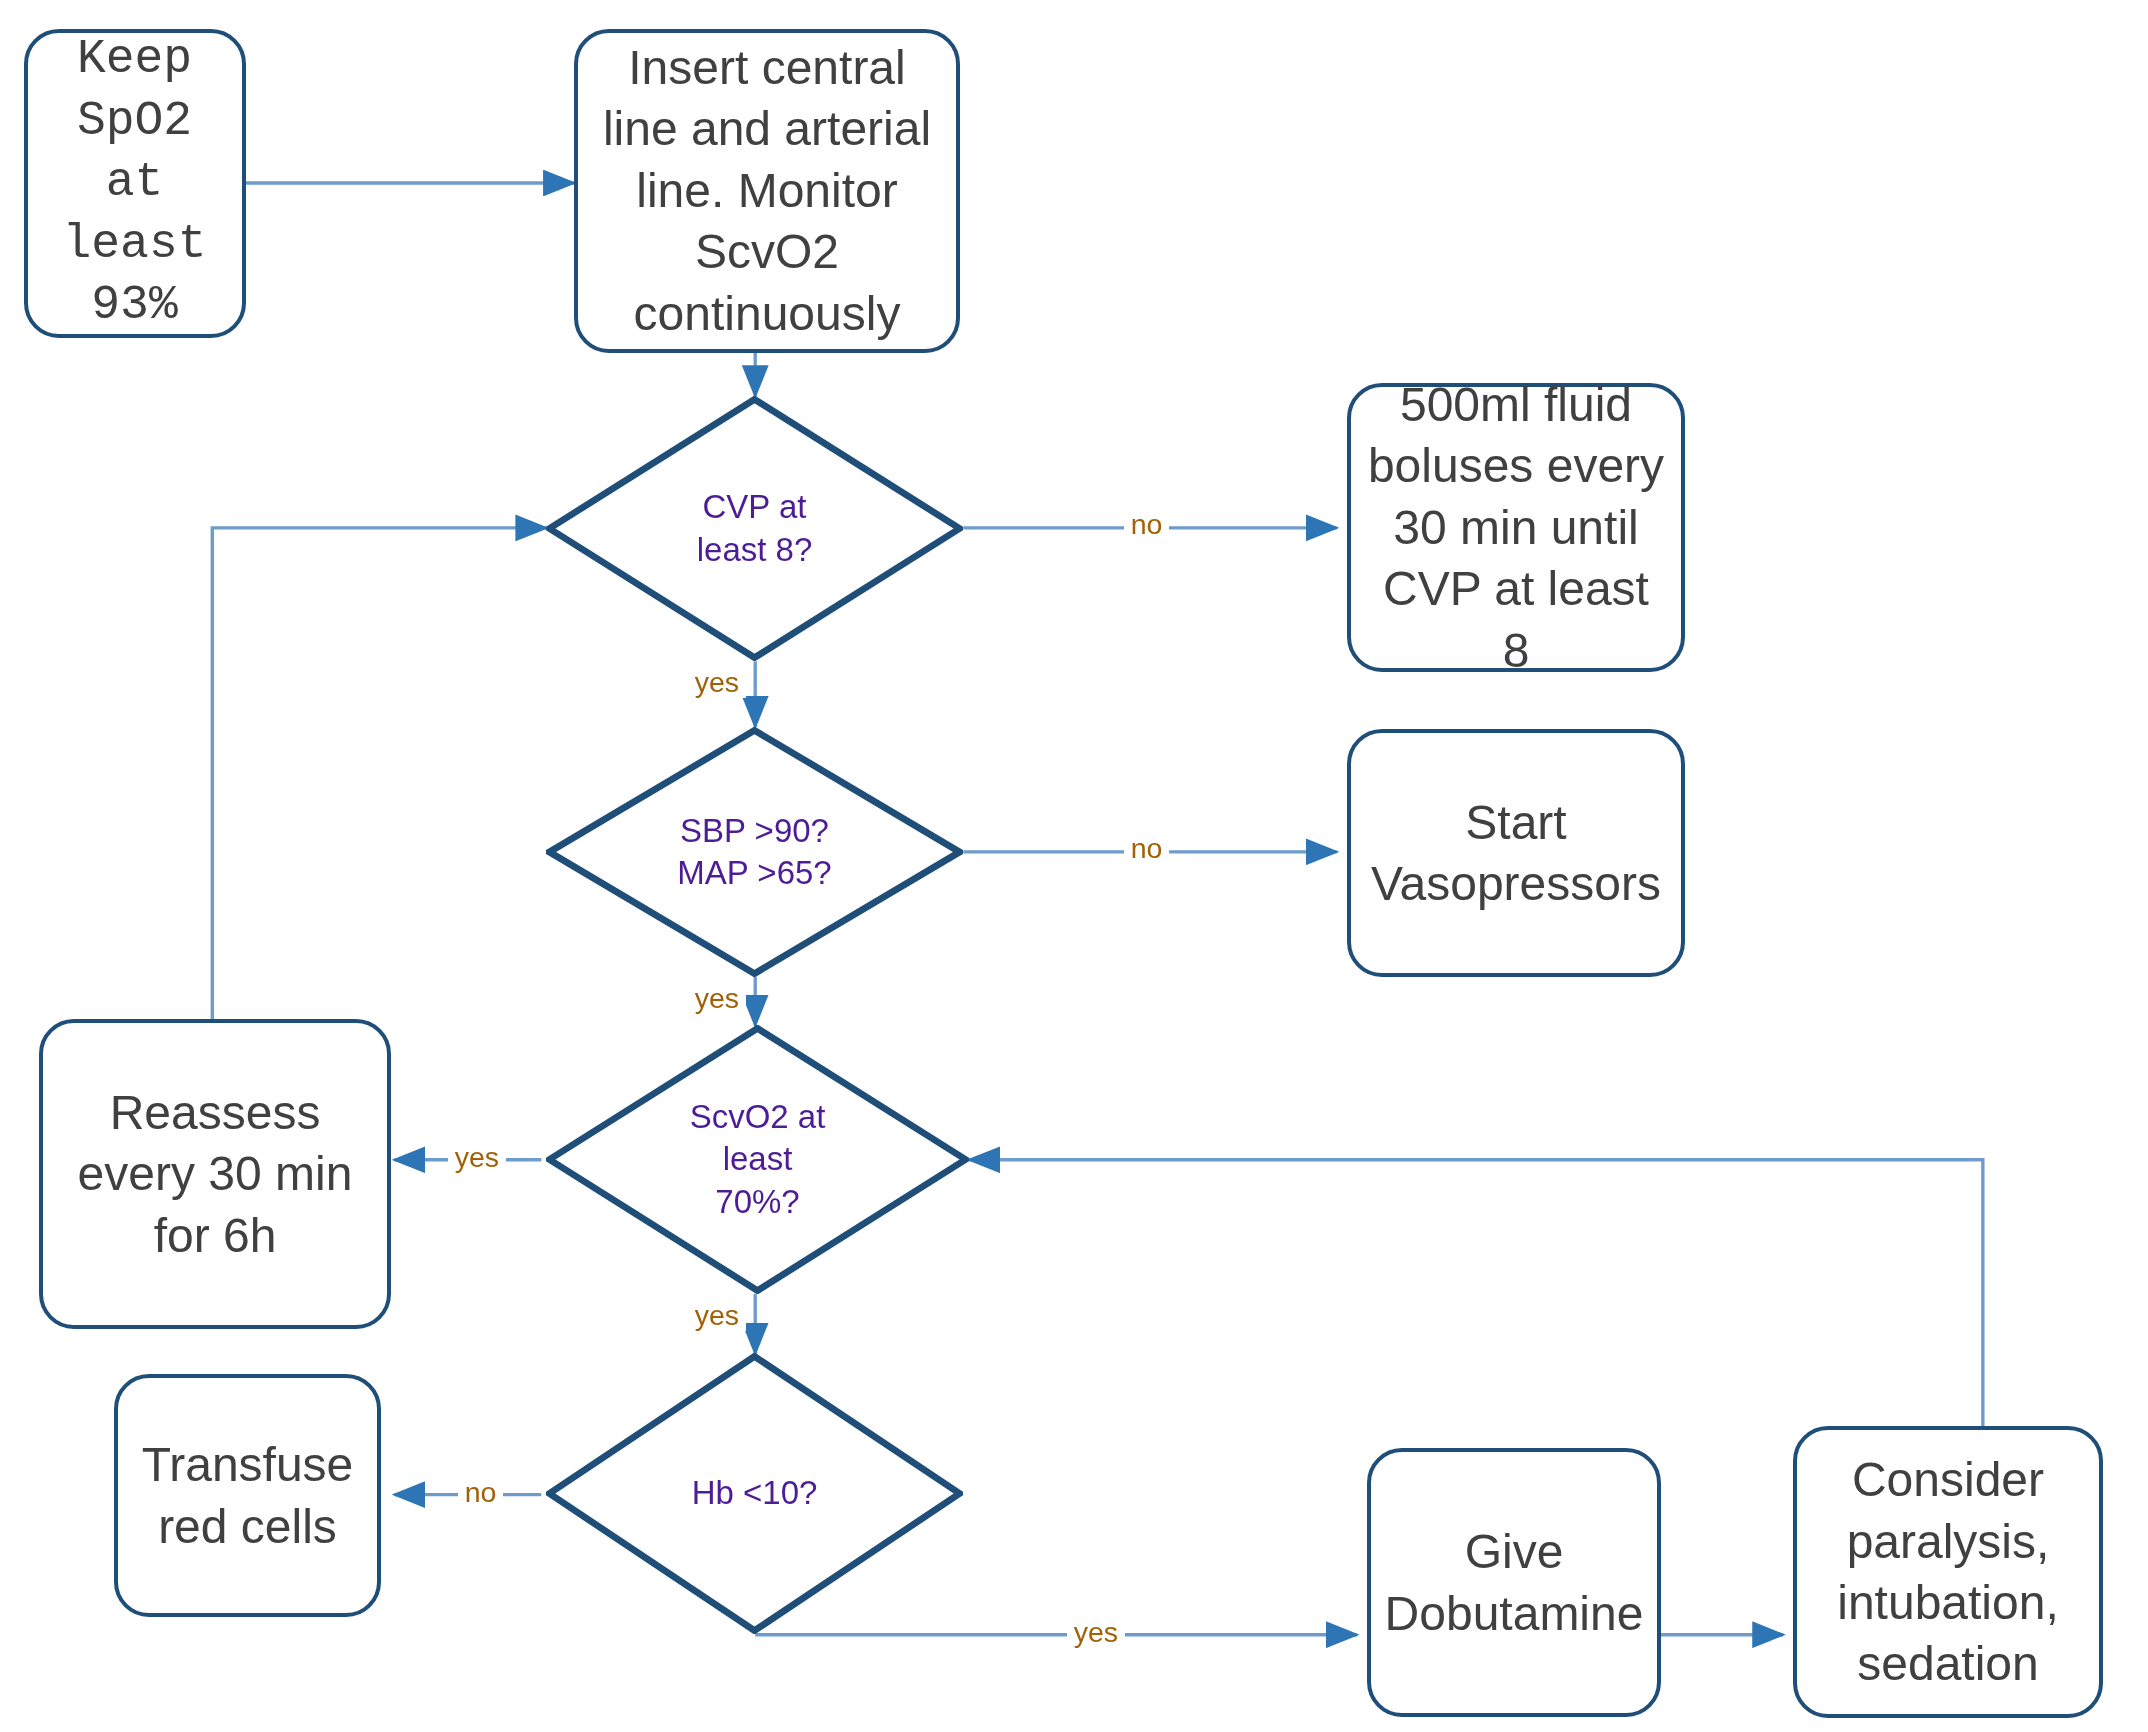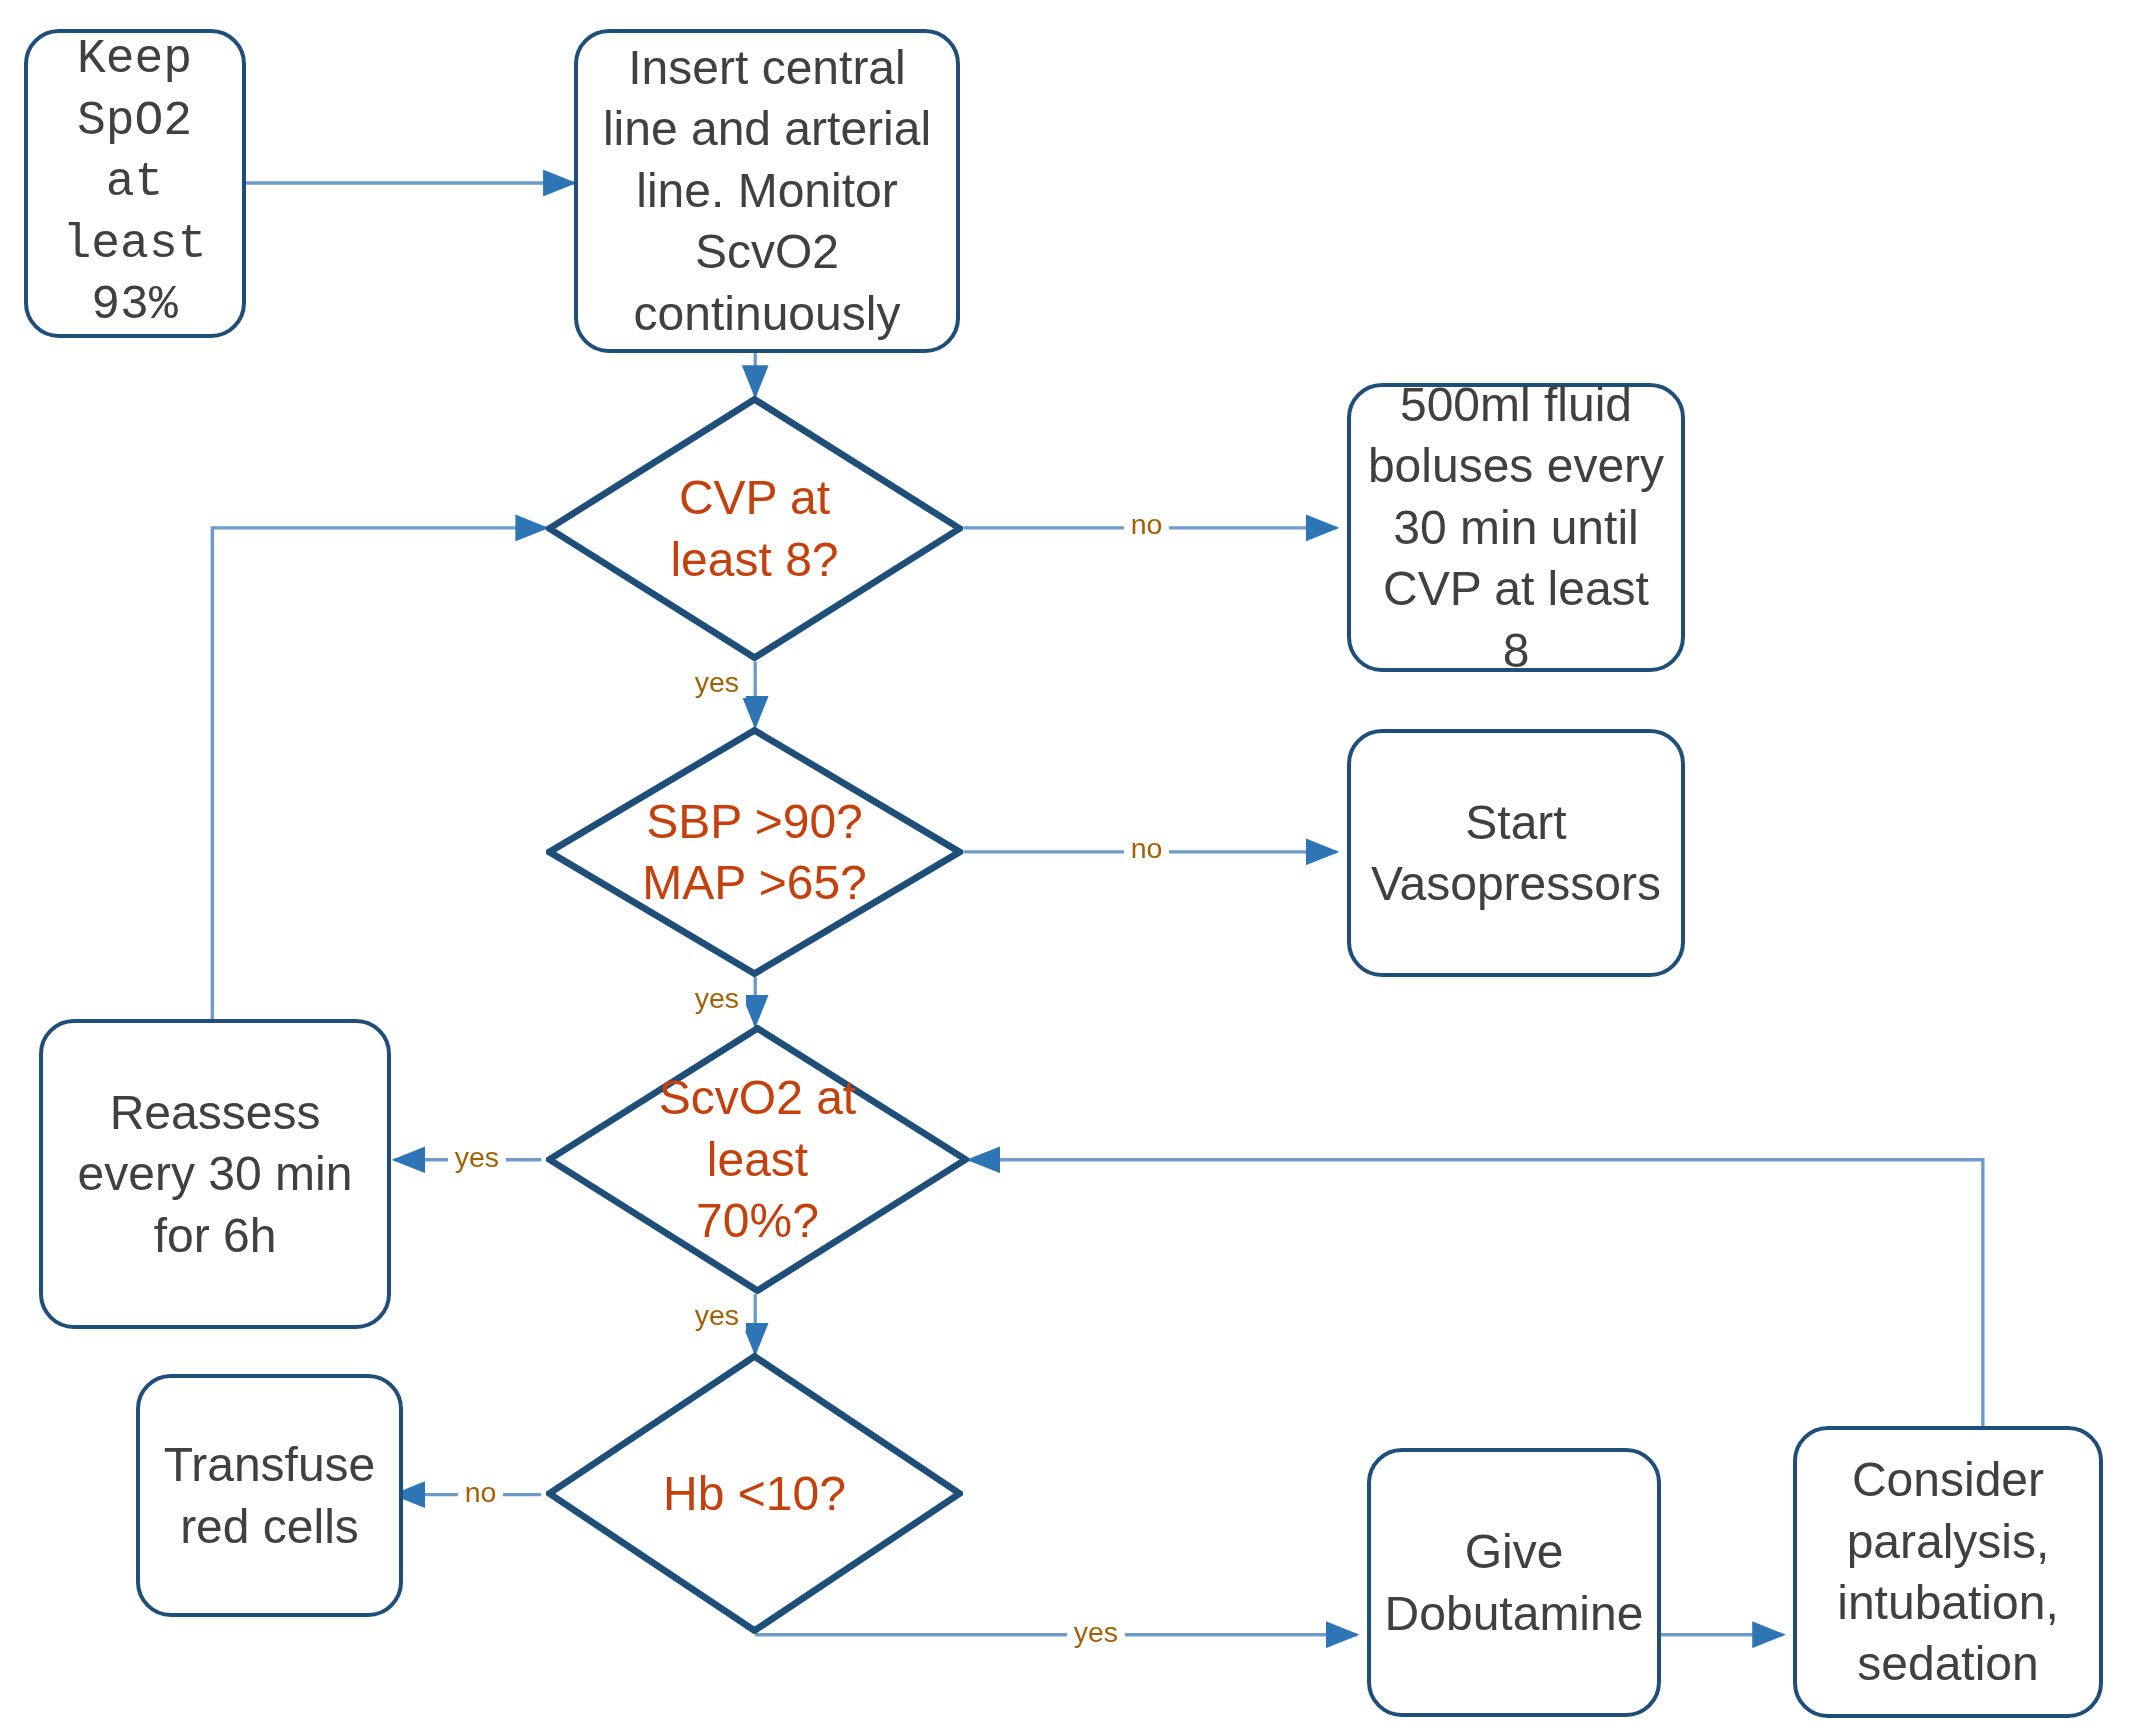--- a/index.html
+++ b/index.html
@@ -49,22 +49,22 @@
   }
   .decision .diamond-svg {
     position: absolute;
     left: 0;
     top: 0;
     width: 100%;
     height: 100%;
   }
   .decision .lbl {
     position: relative;
-    color: #c2410c;
-    font-size: 48px;
+    color: #4c1d95;
+    font-size: 33px;
     line-height: 1.28;
     white-space: pre-line;
     z-index: 2;
   }
   .edge-label {
     position: absolute;
     color: #a16207;
     font-size: 28.5px;
     line-height: 1;
     background: #ffffff;
@@ -171,21 +171,21 @@
 
   <div class="node decision" style="left:546px; top:1025px; width:423px; height:269px;">
     <svg class="diamond-svg" viewBox="0 0 504 320" preserveAspectRatio="none">
       <polygon points="252,4 500,160 252,316 4,160" fill="#FFFFFF" stroke="#1F4E79" stroke-width="8"></polygon>
     </svg>
     <div class="lbl">ScvO2 at
 least
 70%?</div>
   </div>
 
-  <div class="node process" style="left:136px; top:1374px; width:267px; height:243px;">
+  <div class="node process" style="left:114px; top:1374px; width:267px; height:243px;">
     <div class="lbl">Transfuse
 red cells</div>
   </div>
 
   <div class="node decision" style="left:546px; top:1353px; width:417px; height:281px;">
     <svg class="diamond-svg" viewBox="0 0 497 335" preserveAspectRatio="none">
       <polygon points="248.5,4 493,167.5 248.5,331 4,167.5" fill="#FFFFFF" stroke="#1F4E79" stroke-width="8"></polygon>
     </svg>
     <div class="lbl">Hb &lt;10?</div>
   </div>

